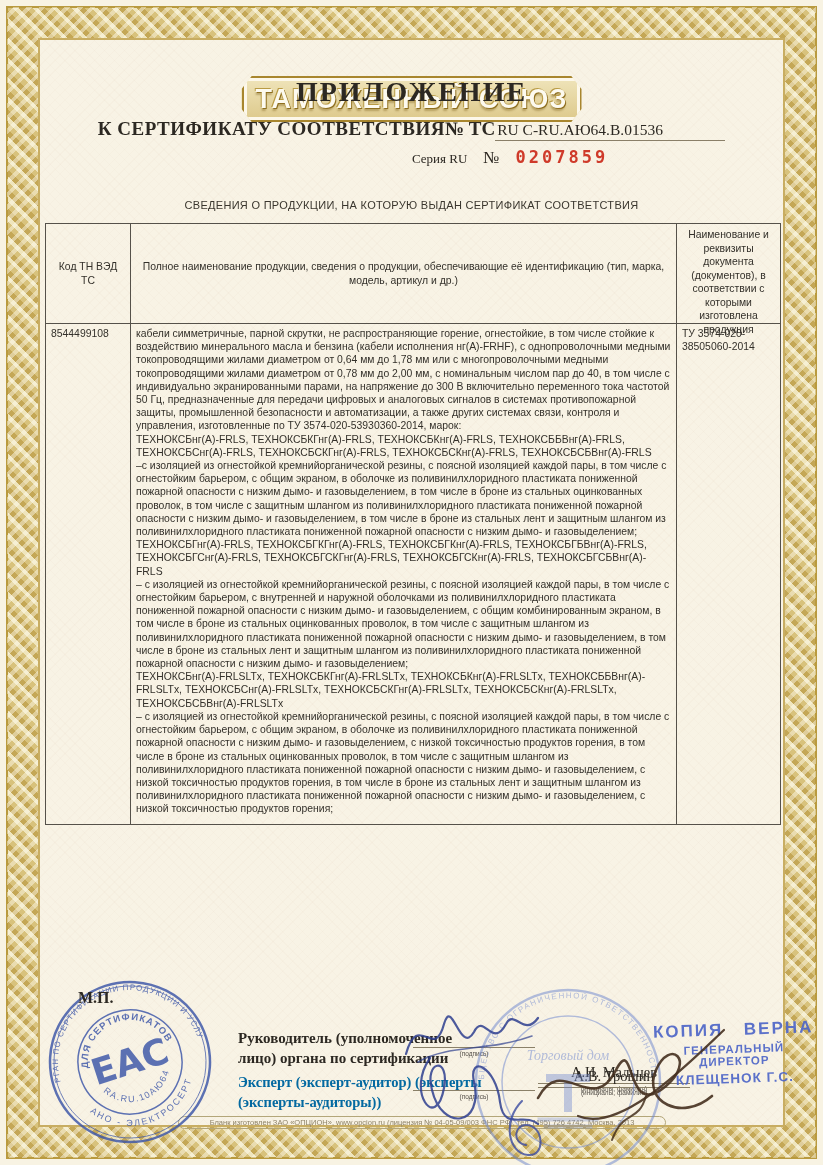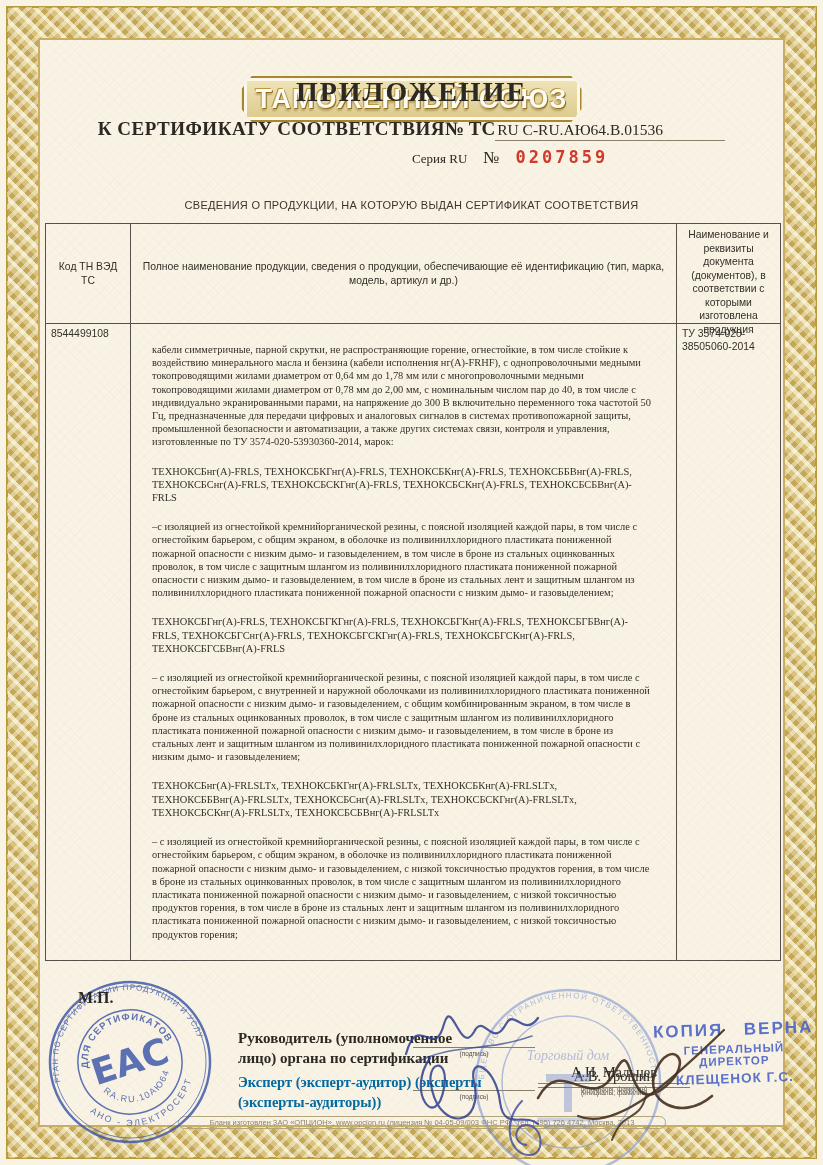--- a/index.html
+++ b/index.html
@@ -48,21 +48,21 @@
 
   
   .prod-table{position:absolute;left:45px;top:223px;width:734px;border:1px solid #55514a;
     display:grid;grid-template-columns:85px 1fr 103px;grid-template-rows:100px auto;
     background:transparent;font-size:10.4px;color:#33302a;}
   .cell{border-right:1px solid #55514a;border-bottom:1px solid #55514a;padding:3px 5px;}
   .cell:nth-child(3n){border-right:none;}
   .hdr{display:flex;align-items:center;justify-content:center;text-align:center;line-height:1.3;}
   .hdr3{align-items:flex-start;padding-top:4px;}
   .body-cell{border-bottom:none;line-height:1.27;}
-  .body-cell p{margin:16px;font-family:Liberation Serif, serif;}
+  .body-cell p{margin:0;}
   .code-cell,.doc-cell{vertical-align:top;}
   .min-body{min-height:494px;}
 
   
   .mp{position:absolute;left:62px;top:989px;font-family:"Liberation Serif",serif;
     font-weight:bold;font-size:16px;color:#2c2822;z-index:6;margin-left:16px;}
   .head-label{position:absolute;left:238px;top:1028px;width:245px;
     font-family:"Liberation Serif",serif;font-weight:bold;font-size:15px;line-height:1.35;color:#2c2822;}
   .expert-label{position:absolute;left:238px;top:1073px;width:245px;
     font-family:"Liberation Serif",serif;font-weight:bold;font-size:14.5px;line-height:1.35;color:#0369a1;}

